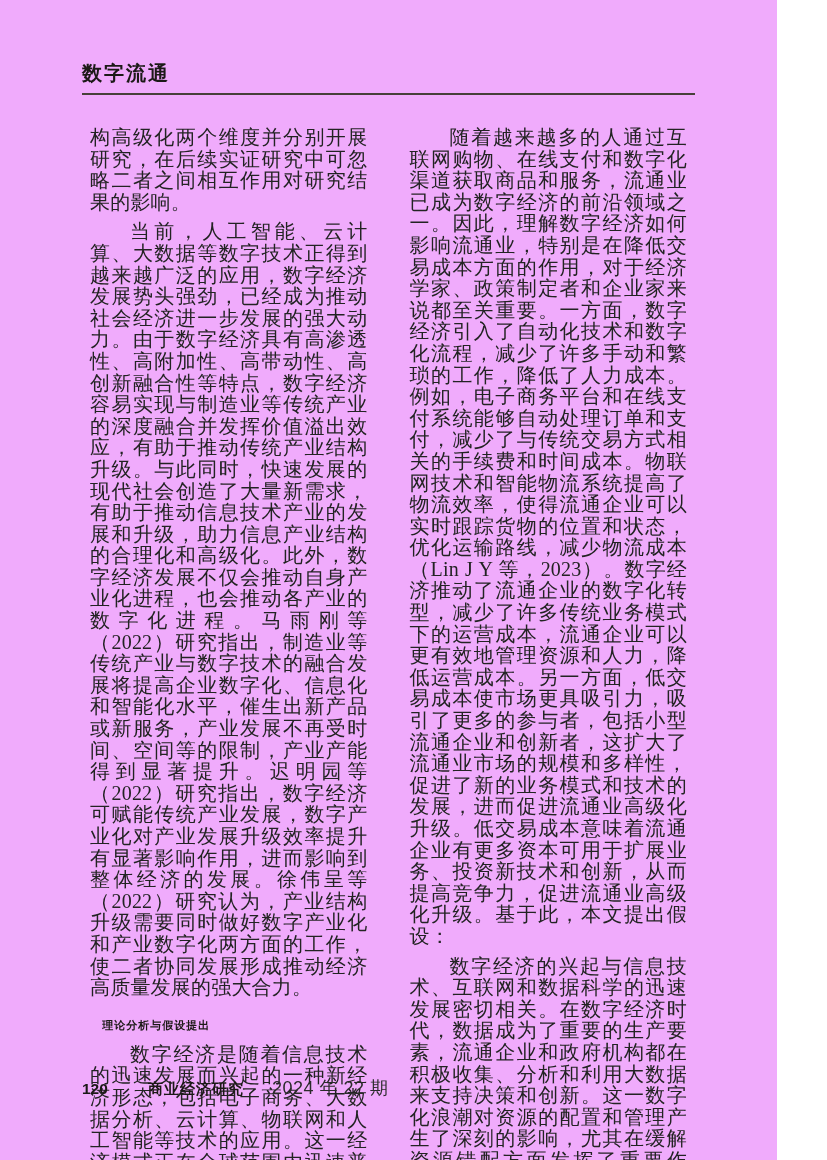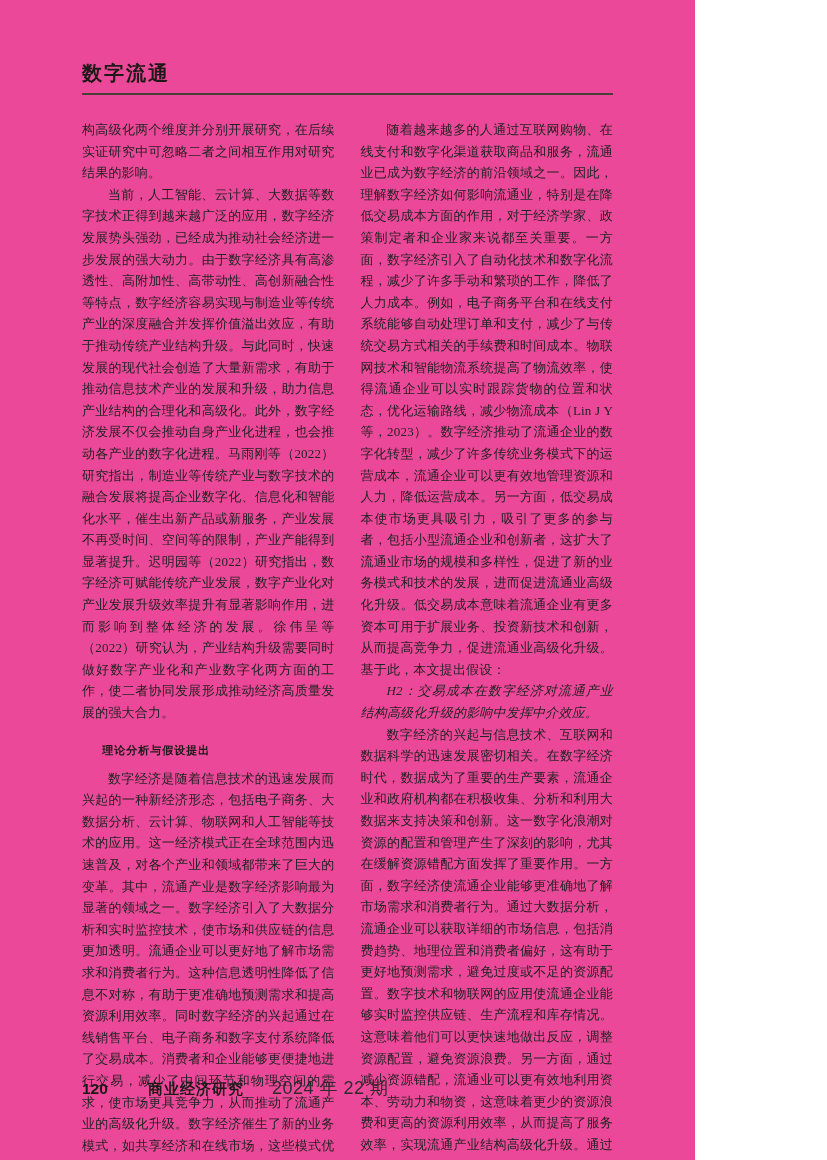--- a/index.html
+++ b/index.html
@@ -2,23 +2,23 @@
 <html lang="zh"><head>
 <meta charset="utf-8">
 <style>
   html, body {
     margin: 0;
     padding: 0;
     background: #ffffff;
   }
   .page {
     position: relative;
-    width: 695px;
+    width: 777px;
     height: 1160px;
-    background: #ec4899;
+    background: #f0abfc;
     overflow: hidden;
     font-family: "Liberation Serif", serif;
     color: #232323;
     box-sizing: border-box;
     padding: 60px 82px 0 82px;
   }
   .page-header {
     position: relative;
   }
   .header-title {
@@ -38,22 +38,22 @@
   .columns {
     display: flex;
     gap: 26px;
     margin-top: 24px;
   }
   .column {
     flex: 1 1 0;
     min-width: 0;
   }
   .para {
-    margin: 0;
-    font-size: 13px;
+    margin: 8px;
+    font-size: 20px;
     line-height: 21.6px;
     text-align: justify;
     text-indent: 2em;
     letter-spacing: 0.2px;
   }
   .para.body-noindent {
     text-indent: 0;
   }
   .para.kai-heading {
     font-style: italic;
@@ -117,21 +117,20 @@
 
   <div class="columns">
     <div class="column">
         <p class="para body-noindent">构高级化两个维度并分别开展研究，在后续实证研究中可忽略二者之间相互作用对研究结果的影响。</p>
         <p class="para body">当前，人工智能、云计算、大数据等数字技术正得到越来越广泛的应用，数字经济发展势头强劲，已经成为推动社会经济进一步发展的强大动力。由于数字经济具有高渗透性、高附加性、高带动性、高创新融合性等特点，数字经济容易实现与制造业等传统产业的深度融合并发挥价值溢出效应，有助于推动传统产业结构升级。与此同时，快速发展的现代社会创造了大量新需求，有助于推动信息技术产业的发展和升级，助力信息产业结构的合理化和高级化。此外，数字经济发展不仅会推动自身产业化进程，也会推动各产业的数字化进程。马雨刚等（2022）研究指出，制造业等传统产业与数字技术的融合发展将提高企业数字化、信息化和智能化水平，催生出新产品或新服务，产业发展不再受时间、空间等的限制，产业产能得到显著提升。迟明园等（2022）研究指出，数字经济可赋能传统产业发展，数字产业化对产业发展升级效率提升有显著影响作用，进而影响到整体经济的发展。徐伟呈等（2022）研究认为，产业结构升级需要同时做好数字产业化和产业数字化两方面的工作，使二者协同发展形成推动经济高质量发展的强大合力。</p>
         <p class="para section-heading">理论分析与假设提出</p>
         <p class="para body">数字经济是随着信息技术的迅速发展而兴起的一种新经济形态，包括电子商务、大数据分析、云计算、物联网和人工智能等技术的应用。这一经济模式正在全球范围内迅速普及，对各个产业和领域都带来了巨大的变革。其中，流通产业是数字经济影响最为显著的领域之一。数字经济引入了大数据分析和实时监控技术，使市场和供应链的信息更加透明。流通企业可以更好地了解市场需求和消费者行为。这种信息透明性降低了信息不对称，有助于更准确地预测需求和提高资源利用效率。同时数字经济的兴起通过在线销售平台、电子商务和数字支付系统降低了交易成本。消费者和企业能够更便捷地进行交易，减少了中间环节和物理空间的需求，使市场更具竞争力，从而推动了流通产业的高级化升级。数字经济催生了新的业务模式，如共享经济和在线市场，这些模式优化了传统流通产业的结构，使其更加高级化和灵活（Lo K L 等，2022）。数字经济的兴起改变了消费习惯，促使流通企业提供更高质量的服务。这一升级不仅提高了市场效率，还有助于提高服务质量、满足消费者需求，同时也促进了可持续性和环保。因此，数字经济被认为是推动流通产业现代化和竞争力提升的强大引擎。基于此，本文提出假设：</p>
       </div>
     <div class="column">
         <p class="para body">随着越来越多的人通过互联网购物、在线支付和数字化渠道获取商品和服务，流通业已成为数字经济的前沿领域之一。因此，理解数字经济如何影响流通业，特别是在降低交易成本方面的作用，对于经济学家、政策制定者和企业家来说都至关重要。一方面，数字经济引入了自动化技术和数字化流程，减少了许多手动和繁琐的工作，降低了人力成本。例如，电子商务平台和在线支付系统能够自动处理订单和支付，减少了与传统交易方式相关的手续费和时间成本。物联网技术和智能物流系统提高了物流效率，使得流通企业可以实时跟踪货物的位置和状态，优化运输路线，减少物流成本（Lin J Y 等，2023）。数字经济推动了流通企业的数字化转型，减少了许多传统业务模式下的运营成本，流通企业可以更有效地管理资源和人力，降低运营成本。另一方面，低交易成本使市场更具吸引力，吸引了更多的参与者，包括小型流通企业和创新者，这扩大了流通业市场的规模和多样性，促进了新的业务模式和技术的发展，进而促进流通业高级化升级。低交易成本意味着流通企业有更多资本可用于扩展业务、投资新技术和创新，从而提高竞争力，促进流通业高级化升级。基于此，本文提出假设：</p>
-        <p class="para hypothesis">H2：交易成本在数字经济对流通产业结构高级化升级的影响中发挥中介效应。</p>
         <p class="para body">数字经济的兴起与信息技术、互联网和数据科学的迅速发展密切相关。在数字经济时代，数据成为了重要的生产要素，流通企业和政府机构都在积极收集、分析和利用大数据来支持决策和创新。这一数字化浪潮对资源的配置和管理产生了深刻的影响，尤其在缓解资源错配方面发挥了重要作用。一方面，数字经济使流通企业能够更准确地了解市场需求和消费者行为。通过大数据分析，流通企业可以获取详细的市场信息，包括消费趋势、地理位置和消费者偏好，这有助于更好地预测需求，避免过度或不足的资源配置。数字技术和物联网的应用使流通企业能够实时监控供应链、生产流程和库存情况。这意味着他们可以更快速地做出反应，调整资源配置，避免资源浪费。另一方面，通过减少资源错配，流通业可以更有效地利用资本、劳动力和物资，这意味着更少的资源浪费和更高的资源利用效率，从而提高了服务效率，实现流通产业结构高级化升级。通过优化供应链和减少资源浪费，流通业可以提高供应链的效率，加速产品流通，实现流通产业结构高级化升级。综合而言，数字经济发展被认为是缓解资源错配的强大引擎。基于此，本文提出假设：</p>
       </div>
   </div>
 
   <div class="page-footer">
     <span class="footer-page-number">120</span>
     <span class="footer-journal">商业经济研究</span>
     <span class="footer-issue">2024 年 22 期</span>
   </div>
 

